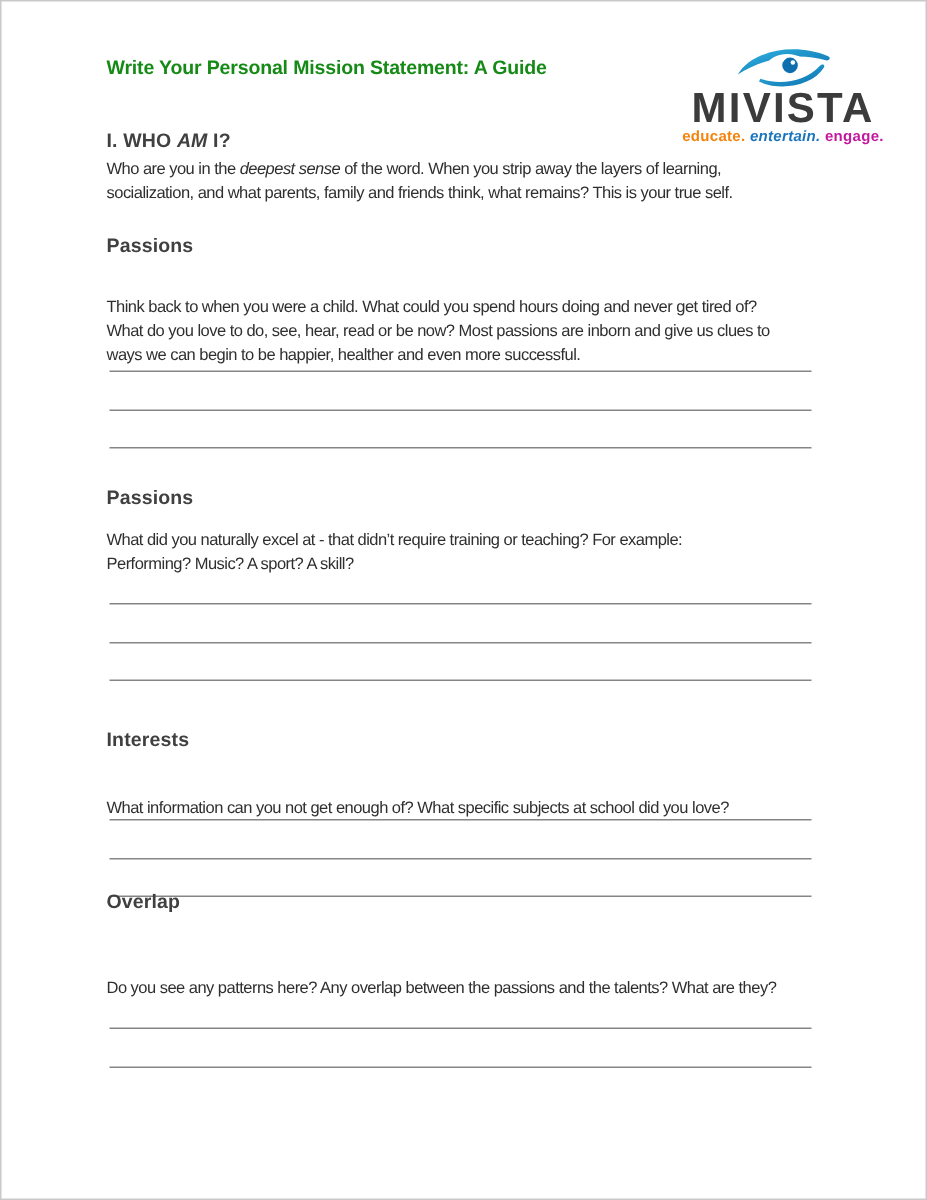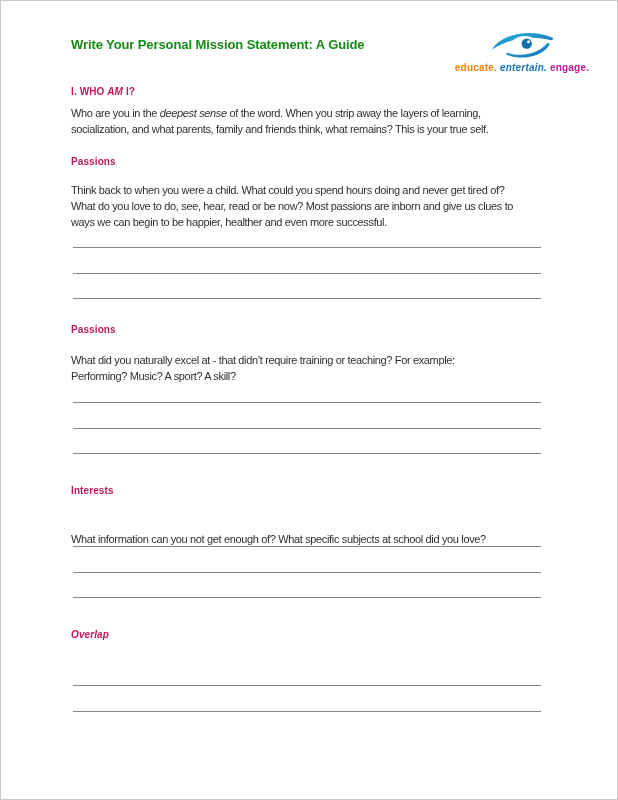--- a/index.html
+++ b/index.html
@@ -20,21 +20,21 @@
     font-size:28px; font-weight:bold; color:#3b3b3b; letter-spacing:1.5px;
     line-height:26px; margin-top:-2px;
   }
   .logo .tagline { font-size:10px; font-weight:bold; letter-spacing:0.2px; margin-top:1px; white-space:nowrap; }
   .tag-orange { color:#f5820b; }
   .tag-blue   { color:#1b75bc;font-style:italic; }
   .tag-magenta{ color:#c2189d; }
 
   .sec-heading {
     position:absolute; left:70px;
-    font-size:10px; font-weight:bold; color:#be185d; letter-spacing:0.1px;
+    font-size:13px; font-weight:bold; color:#404040; letter-spacing:0.1px;
   }
   .body-par {
     position:absolute; left:70px; right:40px;
     font-size:11px; line-height:16.2px; letter-spacing:-0.35px;
     white-space:pre-line; color:#2f2f2f;
   }
   .ital { font-style:italic; }
 
   .line-group { position:absolute; left:72px; right:76px; }
   .write-line { height:0; border-top:1px solid #858585; margin-bottom:24.5px; }
@@ -45,29 +45,29 @@
     color:#35355a;
   }
   .footer-left  { left:72px; text-align:left; }
   .footer-right { right:73px; text-align:right; }
   .footer-url { text-decoration:underline; color:#35355a; cursor:pointer; }
 
   
   #h-who       { top:85px; }
   #p-who       { top:104px; }
   #h-passions  { top:155px; }
-  #p-passions  { top:181px; }
+  #p-passions  { top:196px; }
   #lines-passions { top:246px; }
   #h-talents   { top:323px; }
   #p-talents   { top:351px; }
   #lines-talents  { top:401px; }
   #h-interests { top:484px; }
   #p-interests { top:510px;margin-top:20px; }
   #lines-interests{ top:545px; }
-  #h-overlap   { top:628px;font-style:italic; }
+  #h-overlap   { top:592px; }
   #p-overlap   { top:650px; }
   #lines-overlap  { top:684px; }
 </style>
 </head>
 <body>
 
 <div class="page">
 
   <div class="doc-title">Write Your Personal Mission Statement: A Guide</div>
 
@@ -80,20 +80,21 @@
             <stop offset="1" stop-color="#0d6fae"></stop>
           </linearGradient>
         </defs>
         <path d="M4 22 C14 5, 44 -1, 68 9 C70 10 69 12 67 12 C46 6 22 10 4 22 Z" fill="url(#eyeg)"></path>
         <path d="M20 25 C34 30, 52 27, 62 16 C64 14 66 15 65 17 C57 30 34 34 19 27 Z" fill="url(#eyeg)"></path>
         <ellipse cx="39" cy="16" rx="14" ry="8.5" fill="#ffffff"></ellipse>
         <circle cx="41" cy="15.5" r="5.5" fill="#0d6fae"></circle>
         <circle cx="43" cy="13.5" r="1.6" fill="#ffffff"></circle>
       </svg>
     </span>
+    <div class="wordmark">MIVISTA</div>
     <div class="tagline"><span class="tag-orange">educate.</span> <span class="tag-blue">entertain.</span> <span class="tag-magenta">engage.</span></div>
   </div>
 
   <div class="sec-heading" id="h-who"><span>I. WHO </span><span class="ital">AM</span><span> I?</span></div>
   <div class="body-par" id="p-who"><span>Who are you in the </span><span class="ital">deepest sense</span><span> of the word. When you strip away the layers of learning,
 socialization, and what parents, family and friends think, what remains? This is your true self.</span></div>
 
   <div class="sec-heading" id="h-passions">Passions</div>
   <div class="body-par" id="p-passions">Think back to when you were a child. What could you spend hours doing and never get tired of?
 What do you love to do, see, hear, read or be now? Most passions are inborn and give us clues to
@@ -115,19 +116,20 @@
 
   <div class="sec-heading" id="h-interests">Interests</div>
   <div class="body-par" id="p-interests">What information can you not get enough of? What specific subjects at school did you love?</div>
   <div class="line-group" id="lines-interests">
       <div class="write-line"></div>
       <div class="write-line"></div>
       <div class="write-line"></div>
     </div>
 
   <div class="sec-heading" id="h-overlap">Overlap</div>
+  <div class="body-par" id="p-overlap">Do you see any patterns here? Any overlap between the passions and the talents? What are they?</div>
   <div class="line-group" id="lines-overlap">
       <div class="write-line"></div>
       <div class="write-line"></div>
     </div>
 
 
 </div>
 
 </body></html>

